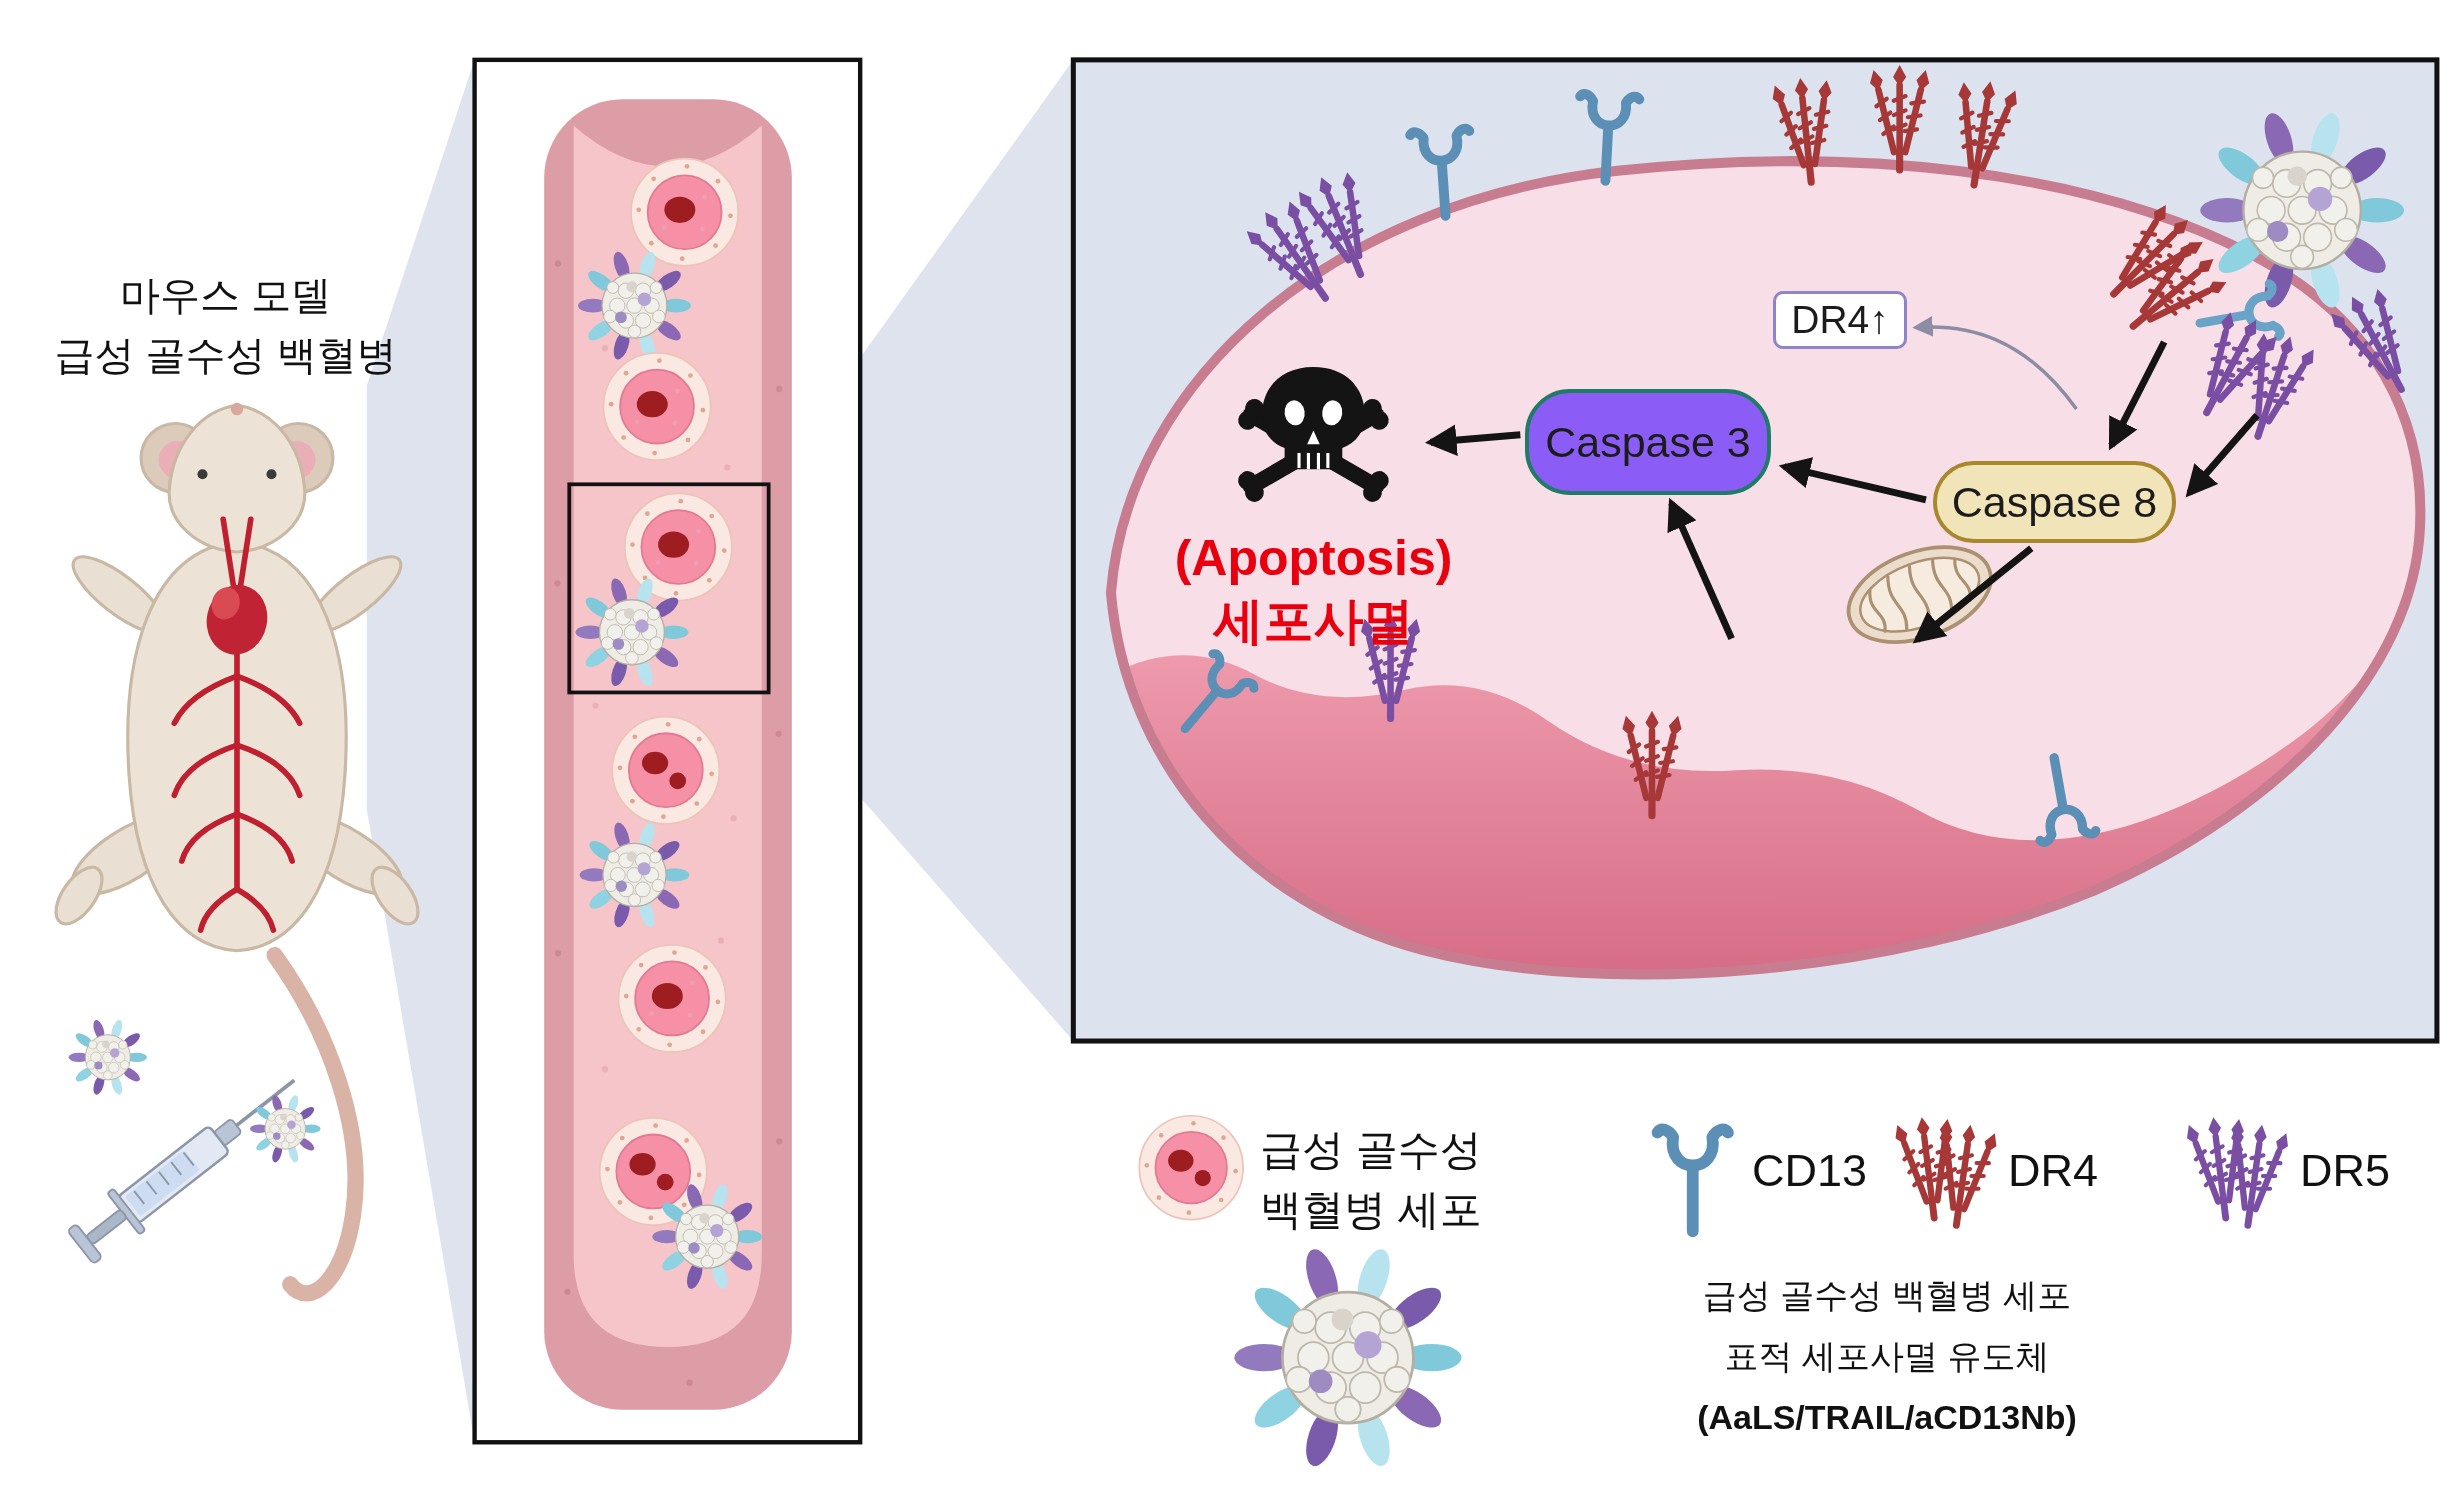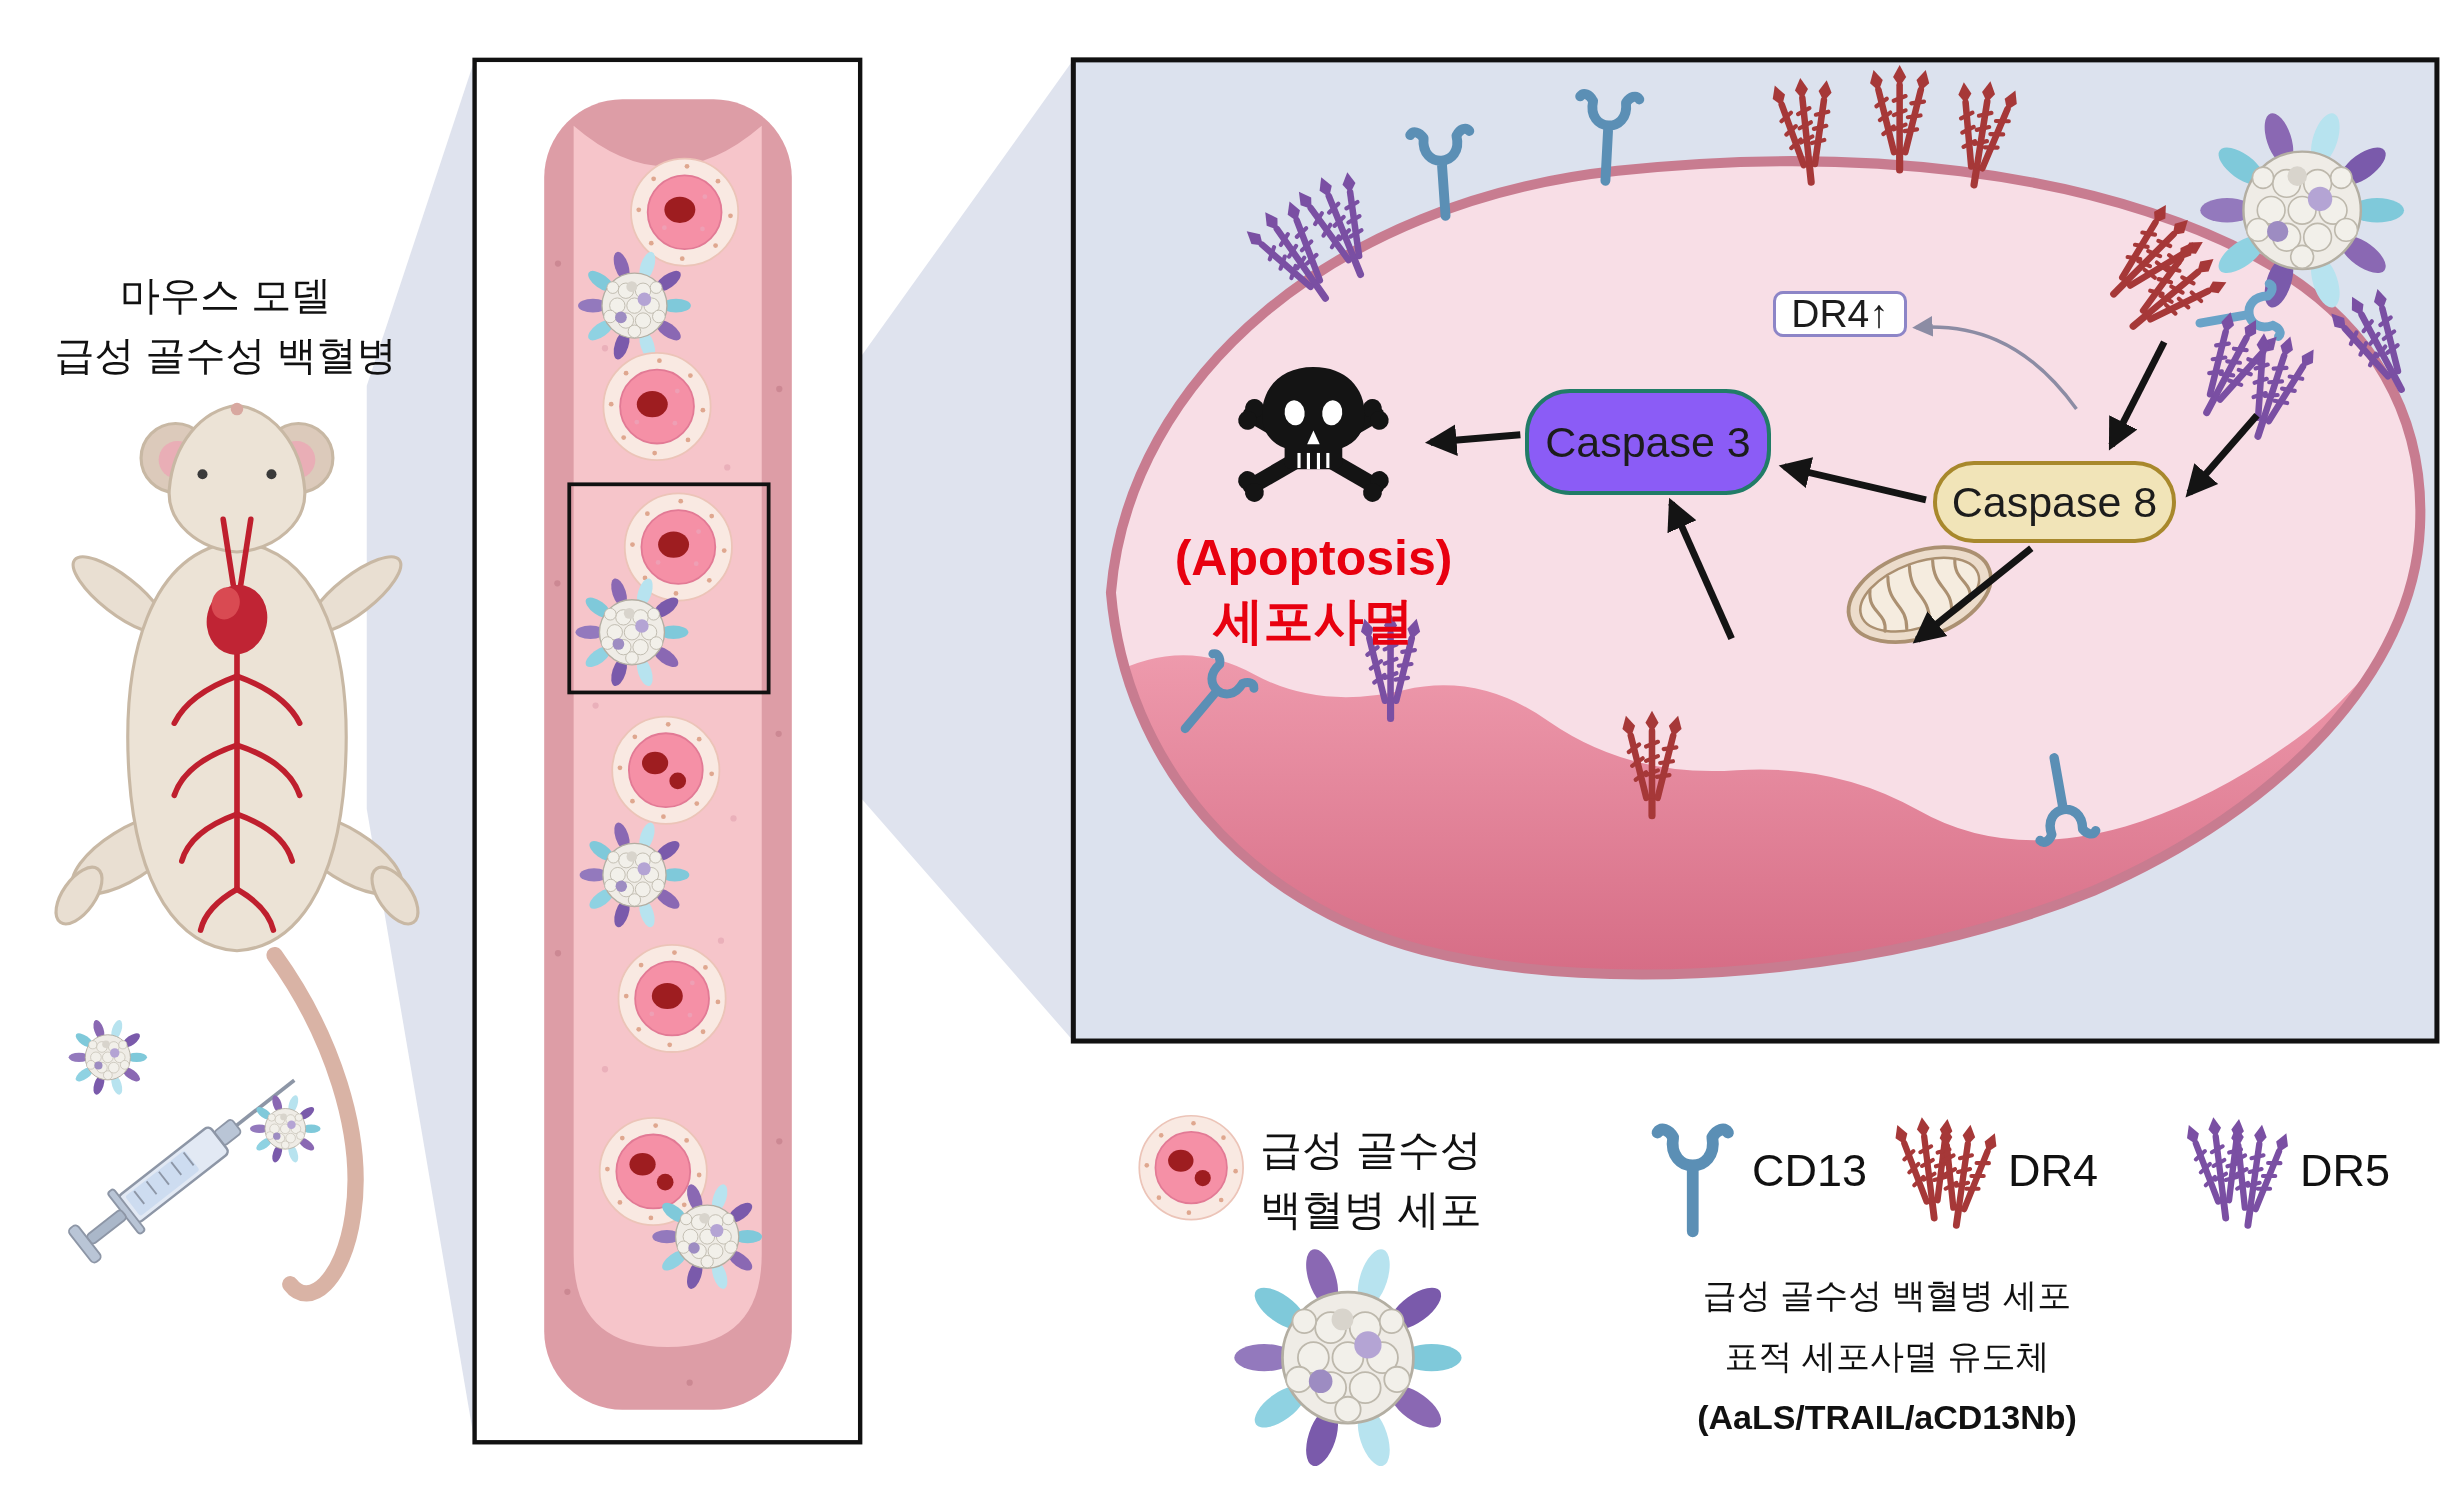--- a/index.html
+++ b/index.html
@@ -6,21 +6,21 @@
   html,body { background:#ffffff; }
   body { font-family:"Liberation Sans","DejaVu Sans",sans-serif; }
   #canvas { position:relative; width:2462px; height:1499px; background:#ffffff; overflow:hidden; }
   #scene { position:absolute; left:0; top:0; width:2462px; height:1499px; }
   .overlay { position:absolute; color:#111; }
   .mouse-label { left:17.6px; top:265px; width:416px; text-align:center; font-size:40px; line-height:60px; font-weight:500; }
   .pill { position:absolute; display:flex; align-items:center; justify-content:center; font-size:43px; border-radius:45px; color:#1c1c1c; }
   .pill.c3 { left:1525px; top:389px; width:246px; height:106px; background:#8b5cf6; border:4.4px solid #217c67; }
   .pill.c8 { left:1933px; top:461px; width:243px; height:82px; background:#f1e4b8; border:4.4px solid #a8882c; }
   .pill.c9 { left:1643px; top:643px; width:243px; height:82px; background:#f8e2f2; border:4.4px solid #9c4e85; }
-  .dr4-box { position:absolute; left:1773px; top:291px; width:134px; height:46px; background:#ffffff; border:3.8px solid #8d85c7; border-radius:10px; display:flex; align-items:center; justify-content:center; font-size:39px; color:#1c1c1c; }
+  .dr4-box { position:absolute; left:1773px; top:291px; width:134px; height:58px; background:#ffffff; border:3.8px solid #8d85c7; border-radius:10px; display:flex; align-items:center; justify-content:center; font-size:39px; color:#1c1c1c; }
   .apoptosis { position:absolute; left:1159px; top:527px; width:309px; text-align:center; font-weight:bold; color:#e8000f; font-size:50px; line-height:63px; }
   .legend-cell-label { position:absolute; left:1260px; top:1120px; font-size:42px; line-height:60px; color:#111; }
   .legend-tag { position:absolute; top:1145px; font-size:45px; color:#111; }
   .tag-cd13 { left:1752px; }
   .tag-dr4 { left:2008px; }
   .tag-dr5 { left:2300px; }
   .inducer { position:absolute; left:1497px; top:1265px; width:780px; text-align:center; font-size:34px; line-height:61px; color:#111; }
   .inducer .b { font-weight:bold; }
 </style>
 </head>

